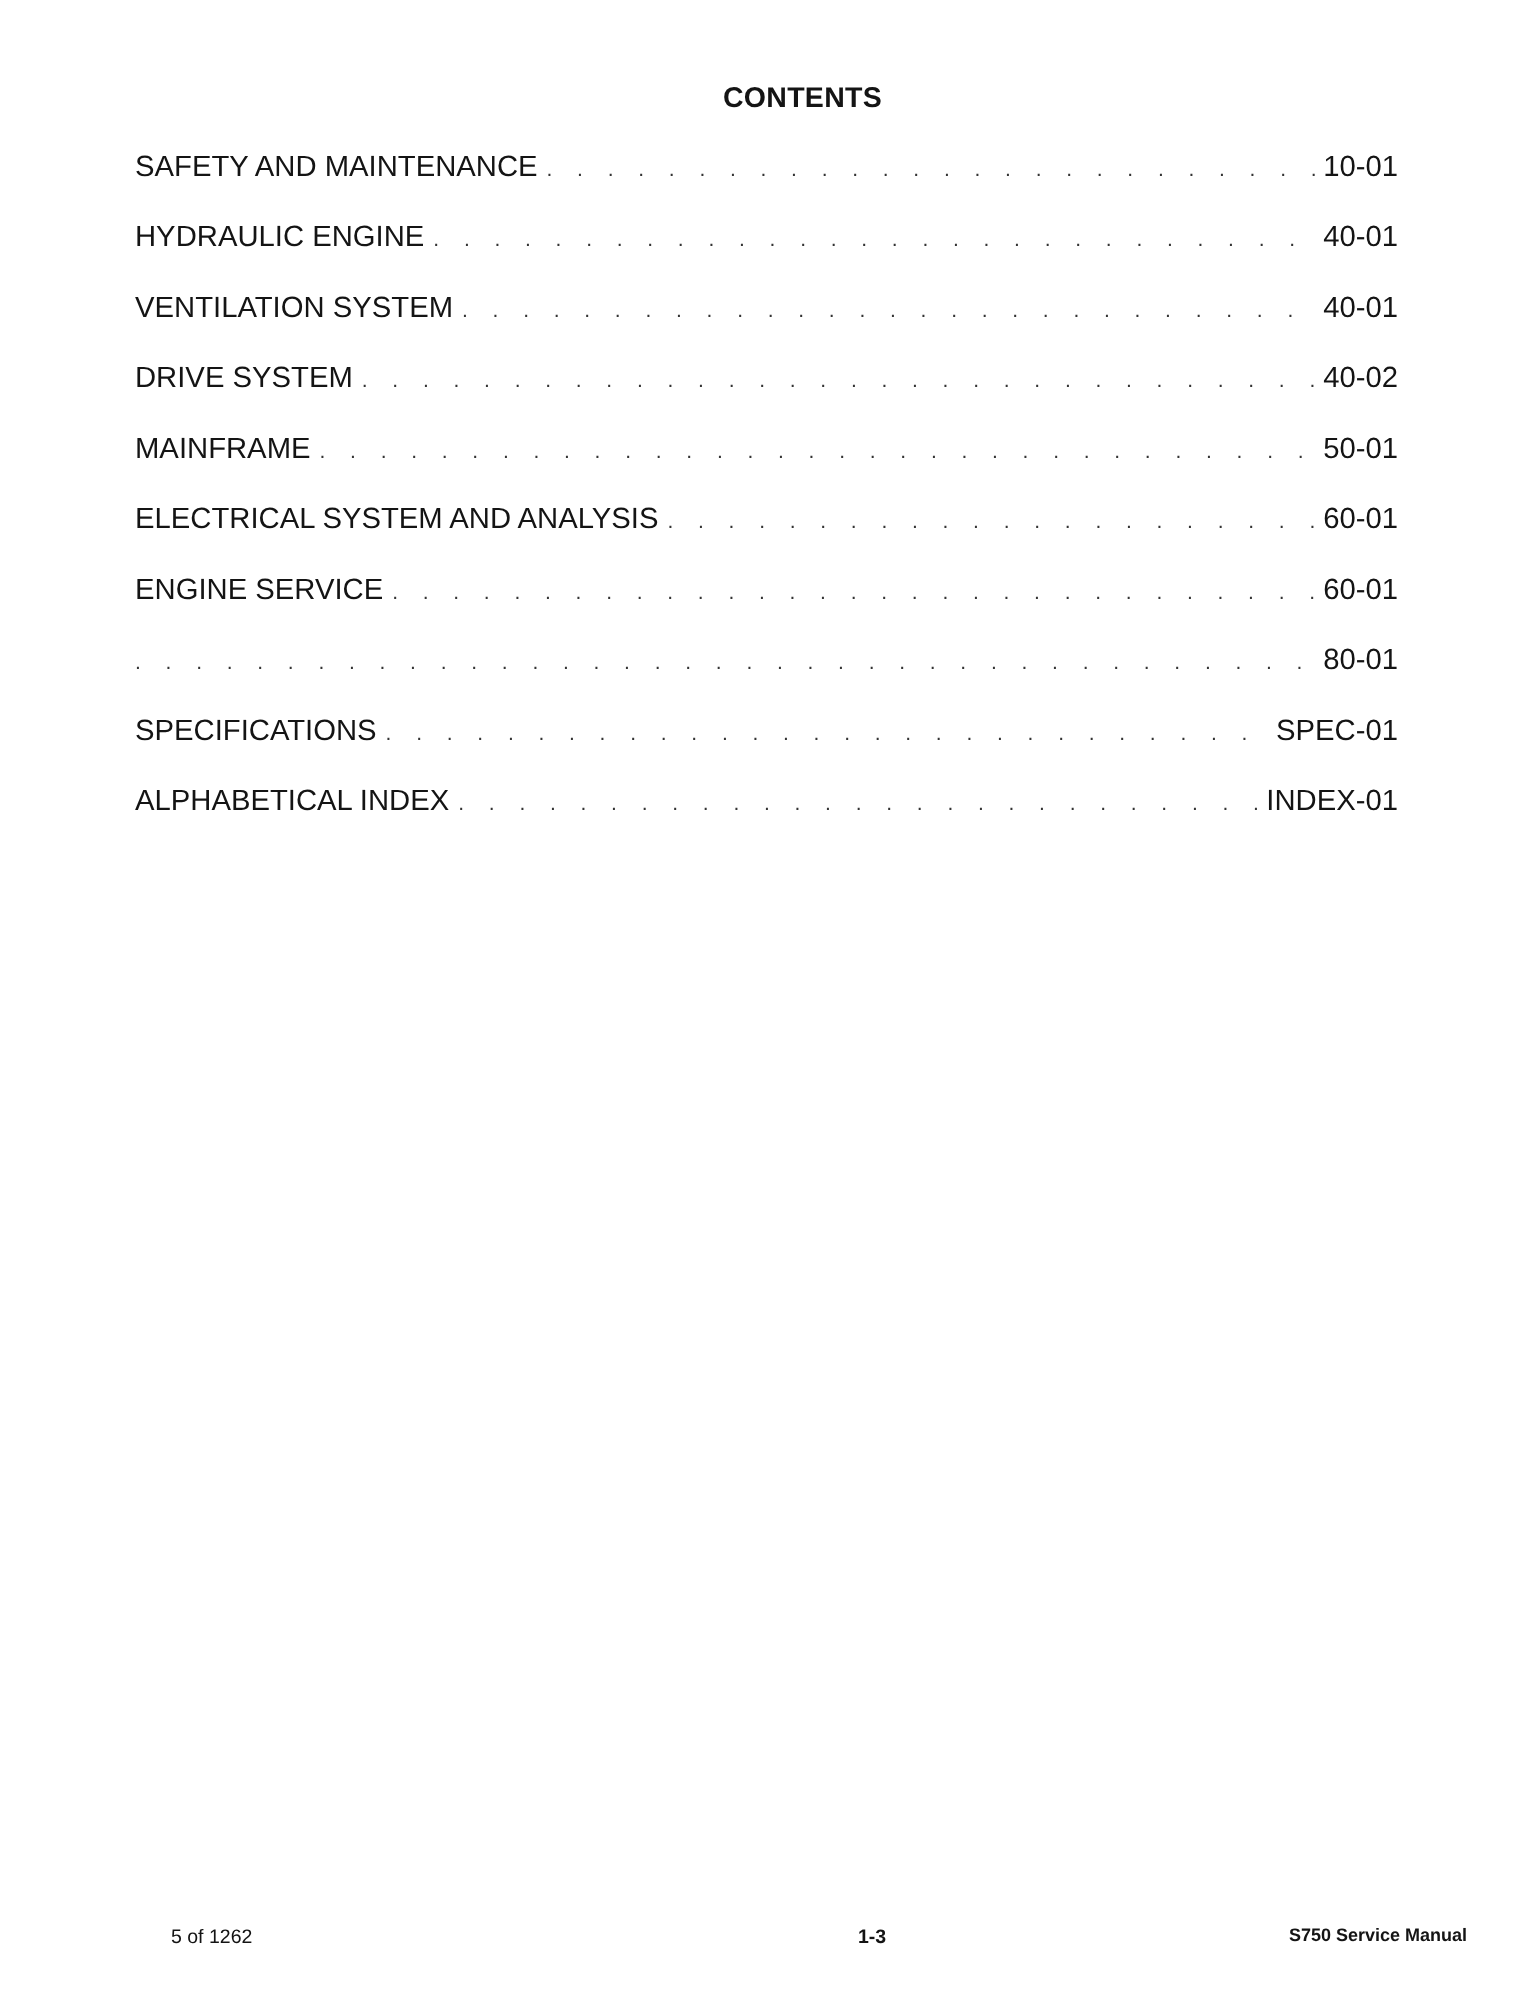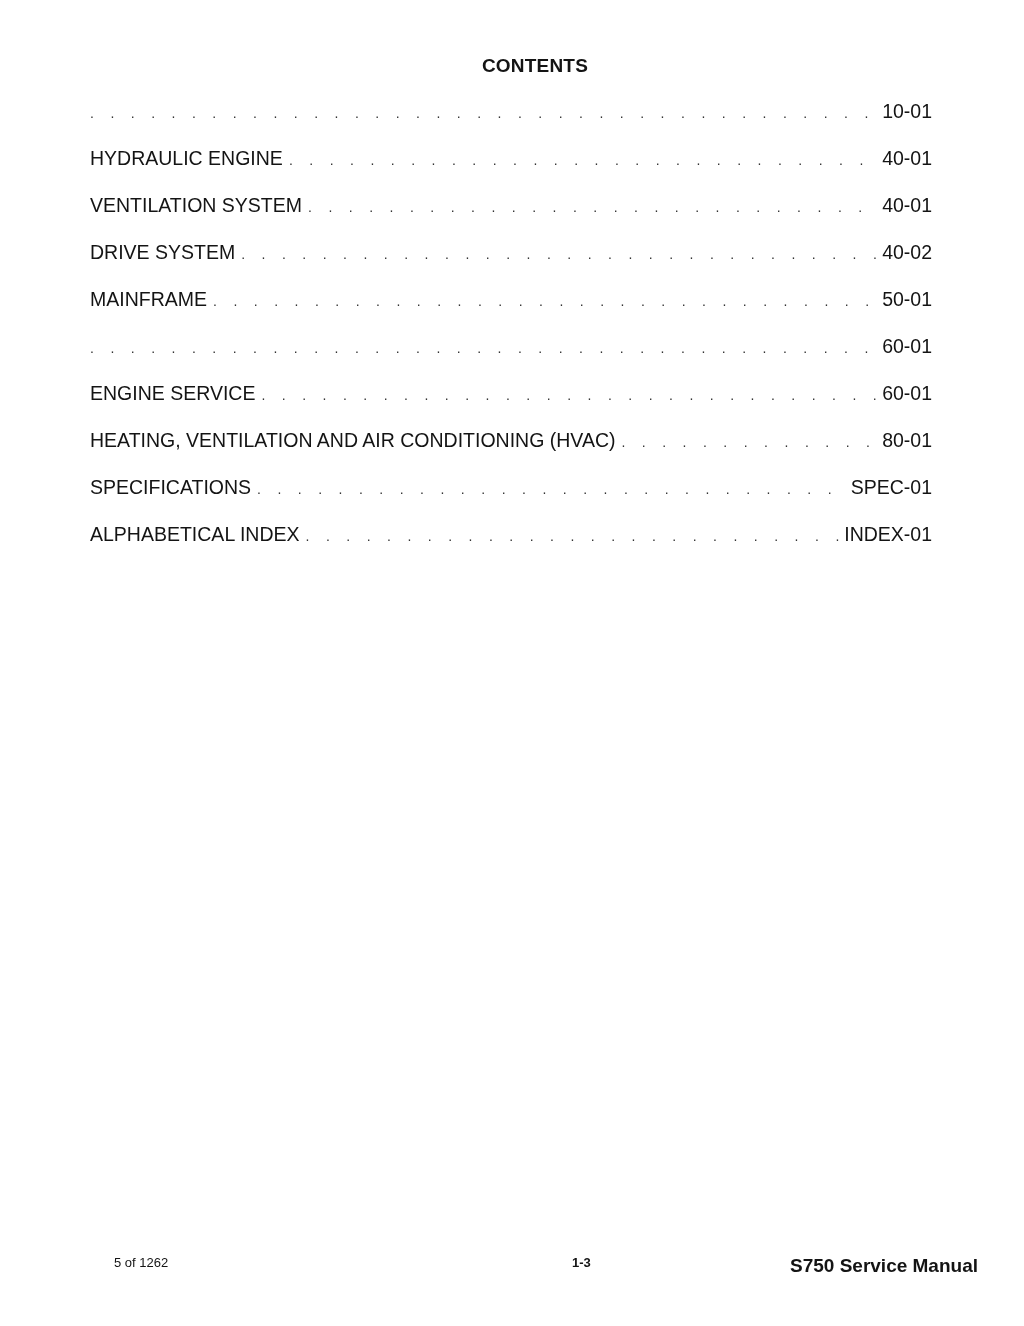--- a/index.html
+++ b/index.html
@@ -18,34 +18,35 @@
     display: flex; align-items: baseline; height: 47px;
     font-size: 19.5px; white-space: nowrap; overflow: hidden;
   }
   .toc-label { flex: 0 0 auto; padding-right: 6px; }
   .toc-dots {
     flex: 1 1 auto; overflow: hidden; letter-spacing: 6.3px; color: #333;
     font-size: 14px;
   }
   .toc-page { flex: 0 0 auto; padding-left: 4px; }
   .footer {
-    position: absolute; top: 1255px; left: 0; width: 1024px; height: 20px;
+    position: absolute; top: 1283px; left: 0; width: 1024px; height: 20px;
     font-size: 13px;
   }
   .footer-left { position: absolute; left: 114px; top: 0; }
   .footer-center { position: absolute; left: 524px; top: 0; font-weight: bold; margin-left: 48px; }
-  .footer-right { position: absolute; right: 46px; top: 0; font-weight: bold; font-size: 19px; }
+  .footer-right { position: absolute; right: 46px; top: 0; font-weight: bold; font-size: 12px; }
 </style>
 </head>
 <body>
 
 <div class="title">CONTENTS</div>
 
 <div class="toc">
   <div class="toc-row">
+    <span class="toc-label">SAFETY AND MAINTENANCE</span>
     <span class="toc-dots">. . . . . . . . . . . . . . . . . . . . . . . . . . . . . . . . . . . . . . . . . . . . . . . . . . . . . . . . . . . . . . . . . . . . . . . . . . . . . . . . . . . . . . . . . . .</span>
     <span class="toc-page">10-01</span>
   </div>
   <div class="toc-row">
     <span class="toc-label">HYDRAULIC ENGINE</span>
     <span class="toc-dots">. . . . . . . . . . . . . . . . . . . . . . . . . . . . . . . . . . . . . . . . . . . . . . . . . . . . . . . . . . . . . . . . . . . . . . . . . . . . . . . . . . . . . . . . . . .</span>
     <span class="toc-page">40-01</span>
   </div>
   <div class="toc-row">
     <span class="toc-label">VENTILATION SYSTEM</span>
@@ -56,30 +57,30 @@
     <span class="toc-label">DRIVE SYSTEM</span>
     <span class="toc-dots">. . . . . . . . . . . . . . . . . . . . . . . . . . . . . . . . . . . . . . . . . . . . . . . . . . . . . . . . . . . . . . . . . . . . . . . . . . . . . . . . . . . . . . . . . . .</span>
     <span class="toc-page">40-02</span>
   </div>
   <div class="toc-row">
     <span class="toc-label">MAINFRAME</span>
     <span class="toc-dots">. . . . . . . . . . . . . . . . . . . . . . . . . . . . . . . . . . . . . . . . . . . . . . . . . . . . . . . . . . . . . . . . . . . . . . . . . . . . . . . . . . . . . . . . . . .</span>
     <span class="toc-page">50-01</span>
   </div>
   <div class="toc-row">
+    <span class="toc-label">ELECTRICAL SYSTEM AND ANALYSIS</span>
     <span class="toc-dots">. . . . . . . . . . . . . . . . . . . . . . . . . . . . . . . . . . . . . . . . . . . . . . . . . . . . . . . . . . . . . . . . . . . . . . . . . . . . . . . . . . . . . . . . . . .</span>
     <span class="toc-page">60-01</span>
   </div>
   <div class="toc-row">
     <span class="toc-label">ENGINE SERVICE</span>
     <span class="toc-dots">. . . . . . . . . . . . . . . . . . . . . . . . . . . . . . . . . . . . . . . . . . . . . . . . . . . . . . . . . . . . . . . . . . . . . . . . . . . . . . . . . . . . . . . . . . .</span>
     <span class="toc-page">60-01</span>
   </div>
   <div class="toc-row">
-    <span class="toc-label">HEATING, VENTILATION AND AIR CONDITIONING (HVAC)</span>
     <span class="toc-dots">. . . . . . . . . . . . . . . . . . . . . . . . . . . . . . . . . . . . . . . . . . . . . . . . . . . . . . . . . . . . . . . . . . . . . . . . . . . . . . . . . . . . . . . . . . .</span>
     <span class="toc-page">80-01</span>
   </div>
   <div class="toc-row">
     <span class="toc-label">SPECIFICATIONS</span>
     <span class="toc-dots">. . . . . . . . . . . . . . . . . . . . . . . . . . . . . . . . . . . . . . . . . . . . . . . . . . . . . . . . . . . . . . . . . . . . . . . . . . . . . . . . . . . . . . . . . . .</span>
     <span class="toc-page">SPEC-01</span>
   </div>
   <div class="toc-row">
     <span class="toc-label">ALPHABETICAL INDEX</span>

